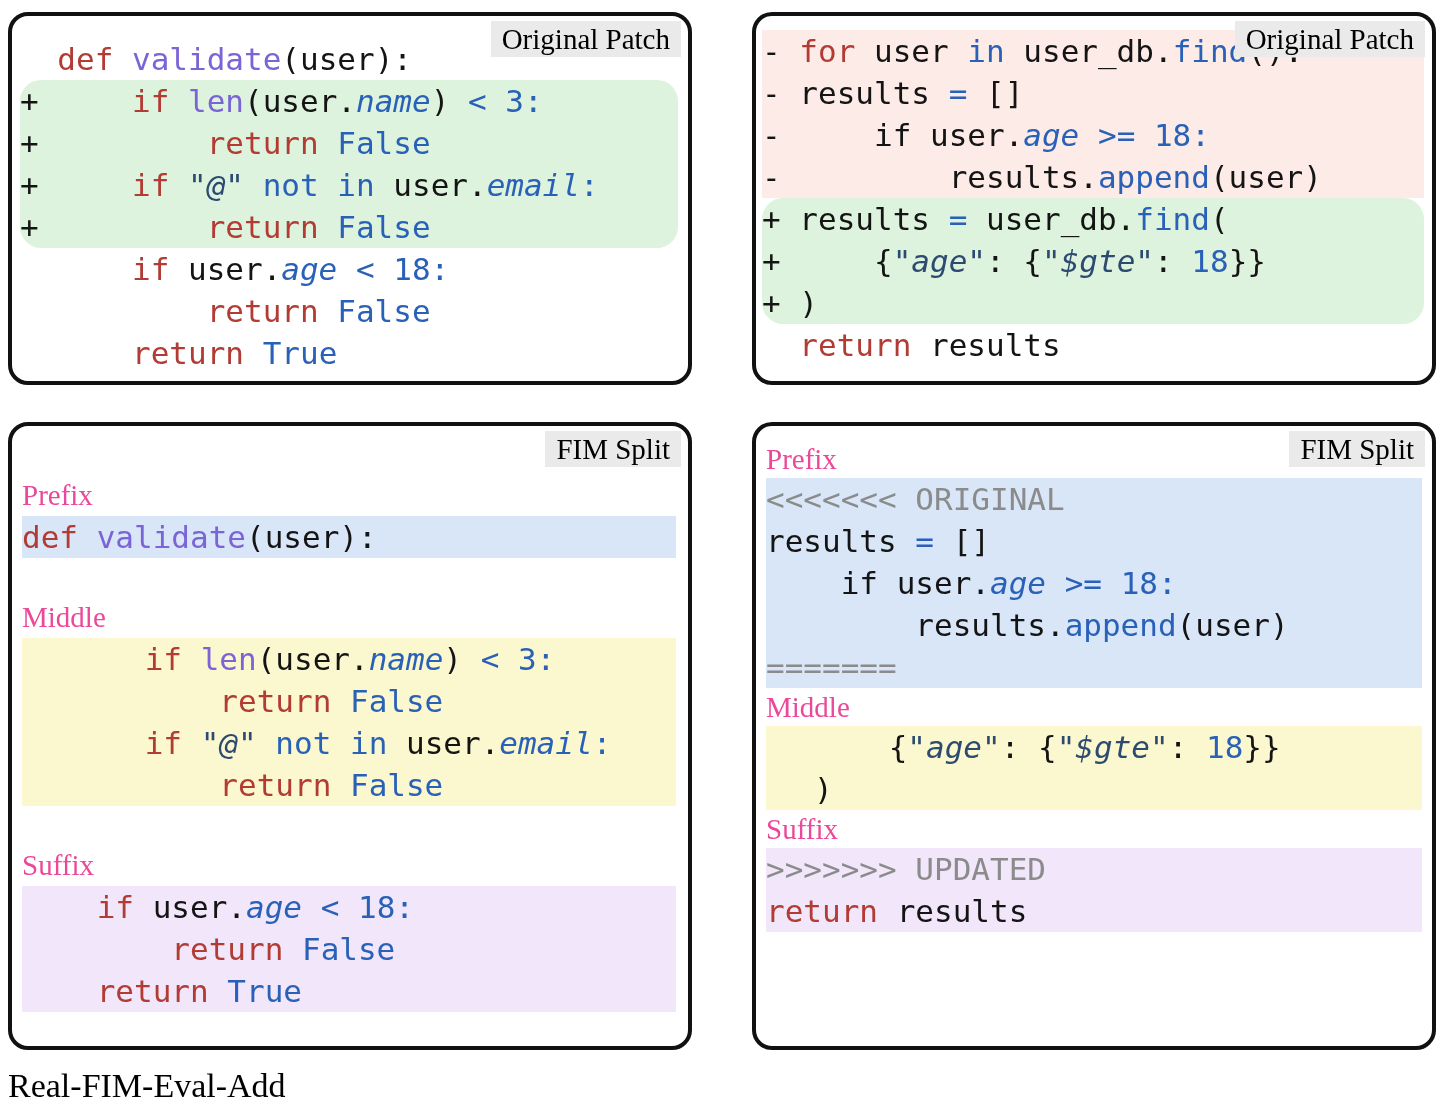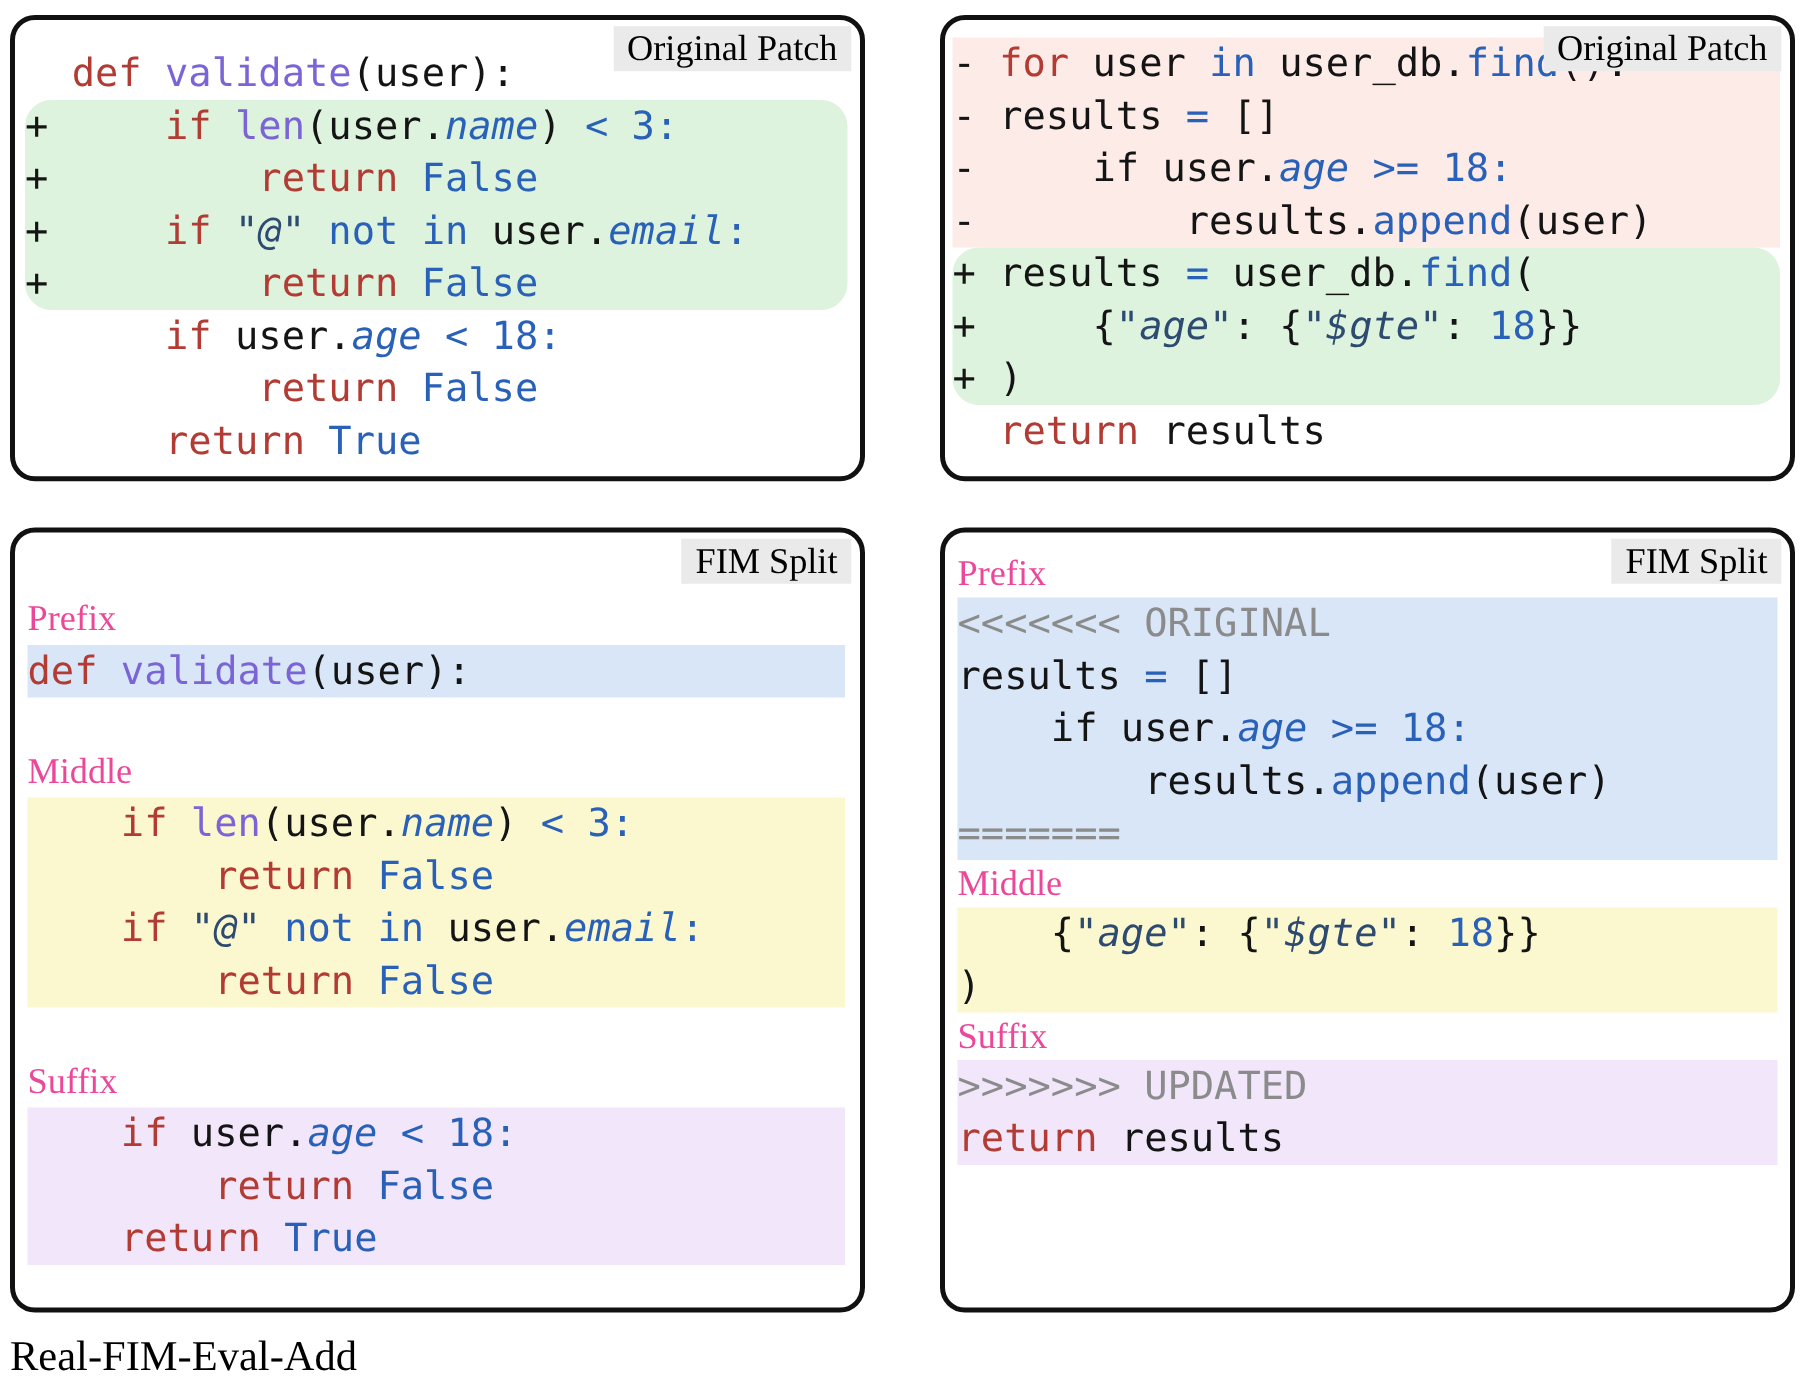--- a/index.html
+++ b/index.html
@@ -32,21 +32,21 @@
   }
   .code-block{width:100%;}
   .code-line{
     white-space:pre;font-family:"DejaVu Sans Mono", monospace;
     font-size:31px;line-height:42px;color:var(--c-black);
   }
   .bg-none{background:transparent;}
   .bg-added{background:var(--bg-added);border-radius:21px;}
   .bg-removed{background:var(--bg-removed);}
   .bg-prefix{background:var(--bg-prefix);}
-  .bg-middle{background:var(--bg-middle);}
+  .bg-middle{background:var(--bg-middle);padding-left:48px;}
   .bg-suffix{background:var(--bg-suffix);}
   .tok-red{color:var(--c-red);margin-top:40px;}
   .tok-purple{color:var(--c-purple);}
   .tok-blue{color:var(--c-blue);}
   .tok-attr{color:var(--c-blue);font-style:italic;}
   .tok-string{color:var(--c-string);font-style:italic;}
   .tok-gray{color:var(--c-gray);}
   .tok-plain{color:var(--c-black);}
   .section-label{font-size:29px;line-height:34px;color:#ec4899;font-family:Liberation Serif, serif;}
   .spaced .section-label{margin:42px 0 4px 0;}

